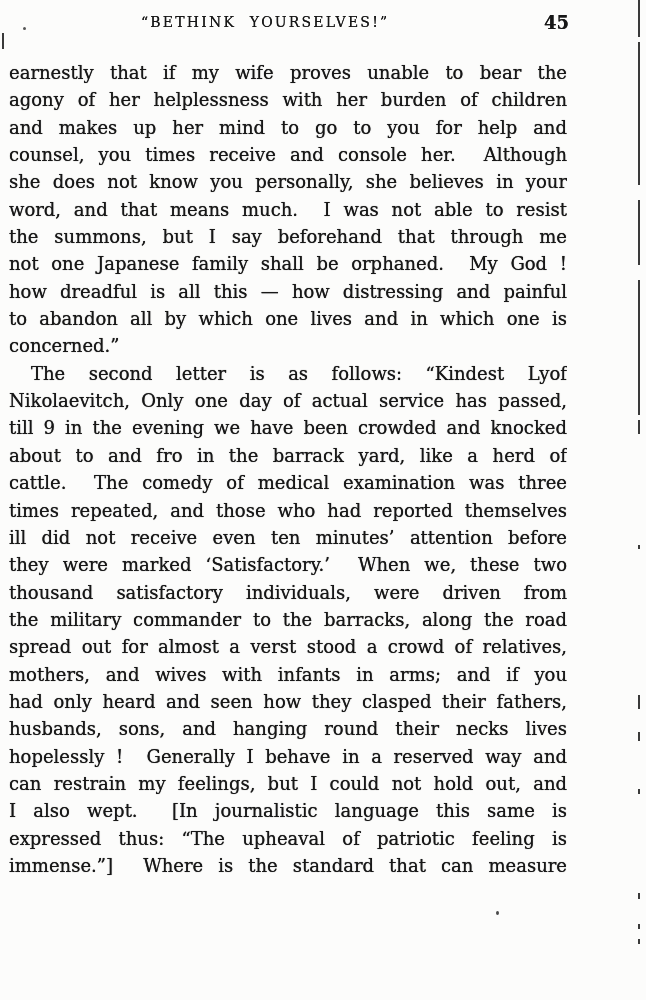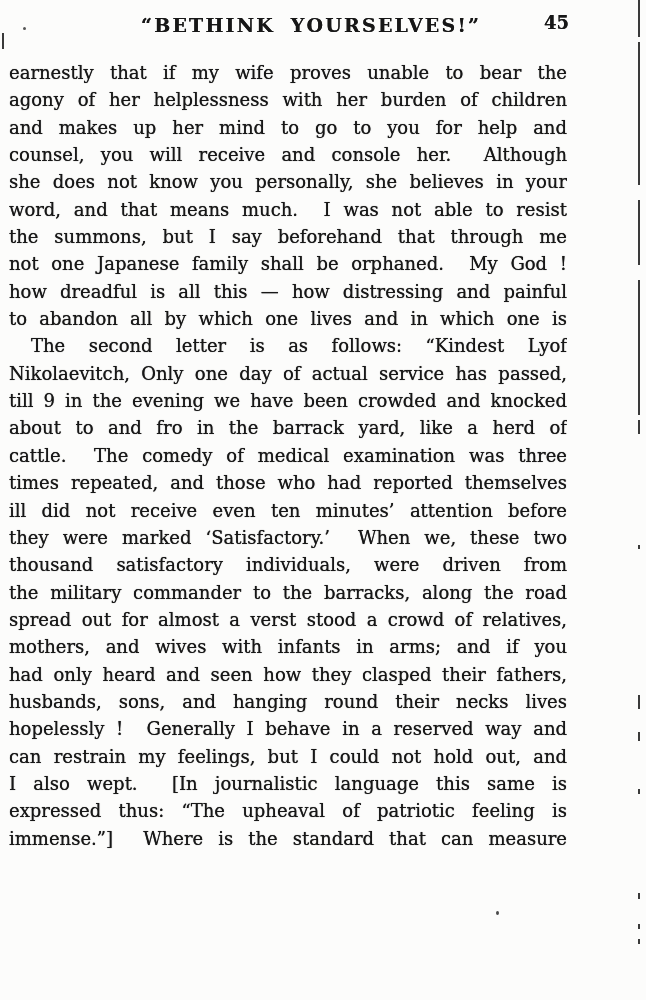--- a/index.html
+++ b/index.html
@@ -21,22 +21,22 @@
     position: absolute;
     top: 12px;
     left: 0;
     right: 0;
     height: 26px;
   }
   .head-title {
     position: absolute;
     left: 141px;
     top: 2px;
-    font-size: 19px;
-    font-weight: bold;
+    font-size: 14px;
+    font-weight: normal;
     letter-spacing: 2.2px;
     word-spacing: 7px;
     white-space: nowrap;
     text-shadow: 0 0 0.6px rgba(15,15,15,0.85);
   }
   .head-page-num {
     position: absolute;
     right: 77px;
     top: 0px;
     font-size: 18px;
@@ -95,27 +95,28 @@
   <div class="running-head">
     <span class="head-title">“BETHINK  YOURSELVES!”</span>
     <span class="head-page-num">45</span>
   </div>
 
   <div class="body-text">
       <div class="para">
         <div class="line">earnestly that if my wife proves unable to bear the</div>
         <div class="line">agony of her helplessness with her burden of children</div>
         <div class="line">and makes up her mind to go to you for help and</div>
-        <div class="line">counsel, you will receive and console her.  Although</div>
+        <div class="line">counsel, you times receive and console her.  Although</div>
         <div class="line">she does not know you personally, she believes in your</div>
         <div class="line">word, and that means much.  I was not able to resist</div>
         <div class="line">the summons, but I say beforehand that through me</div>
         <div class="line">not one Japanese family shall be orphaned.  My God !</div>
         <div class="line">how dreadful is all this — how distressing and painful</div>
         <div class="line">to abandon all by which one lives and in which one is</div>
+        <div class="line last">concerned.”</div>
       </div>
       <div class="para">
         <div class="line indent">The second letter is as follows: “Kindest Lyof</div>
         <div class="line">Nikolaevitch, Only one day of actual service has passed,</div>
         <div class="line">till 9 in the evening we have been crowded and knocked</div>
         <div class="line">about to and fro in the barrack yard, like a herd of</div>
         <div class="line">cattle.  The comedy of medical examination was three</div>
         <div class="line">times repeated, and those who had reported themselves</div>
         <div class="line">ill did not receive even ten minutes’ attention before</div>
         <div class="line">they were marked ‘Satisfactory.’  When we, these two</div>

